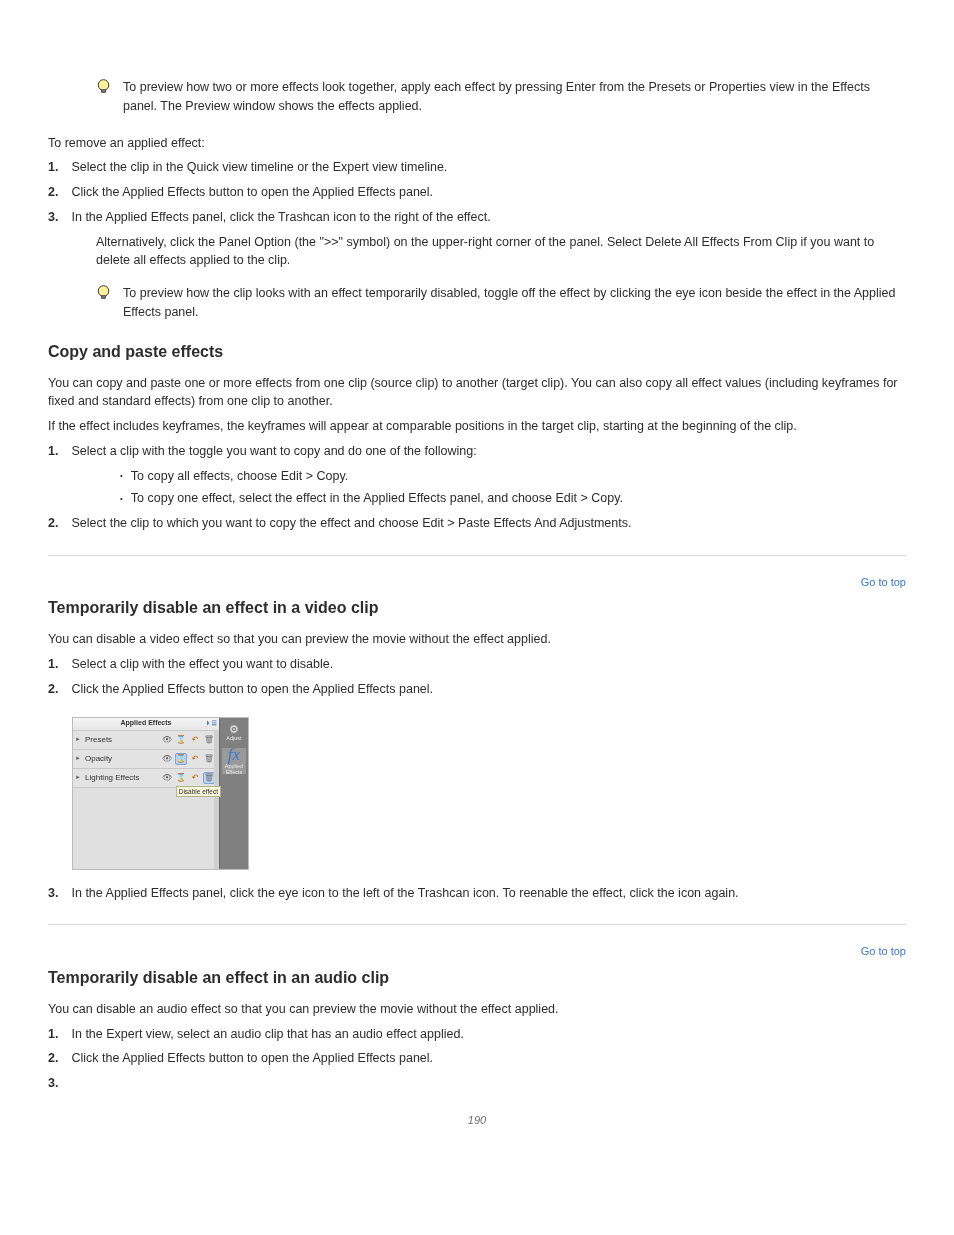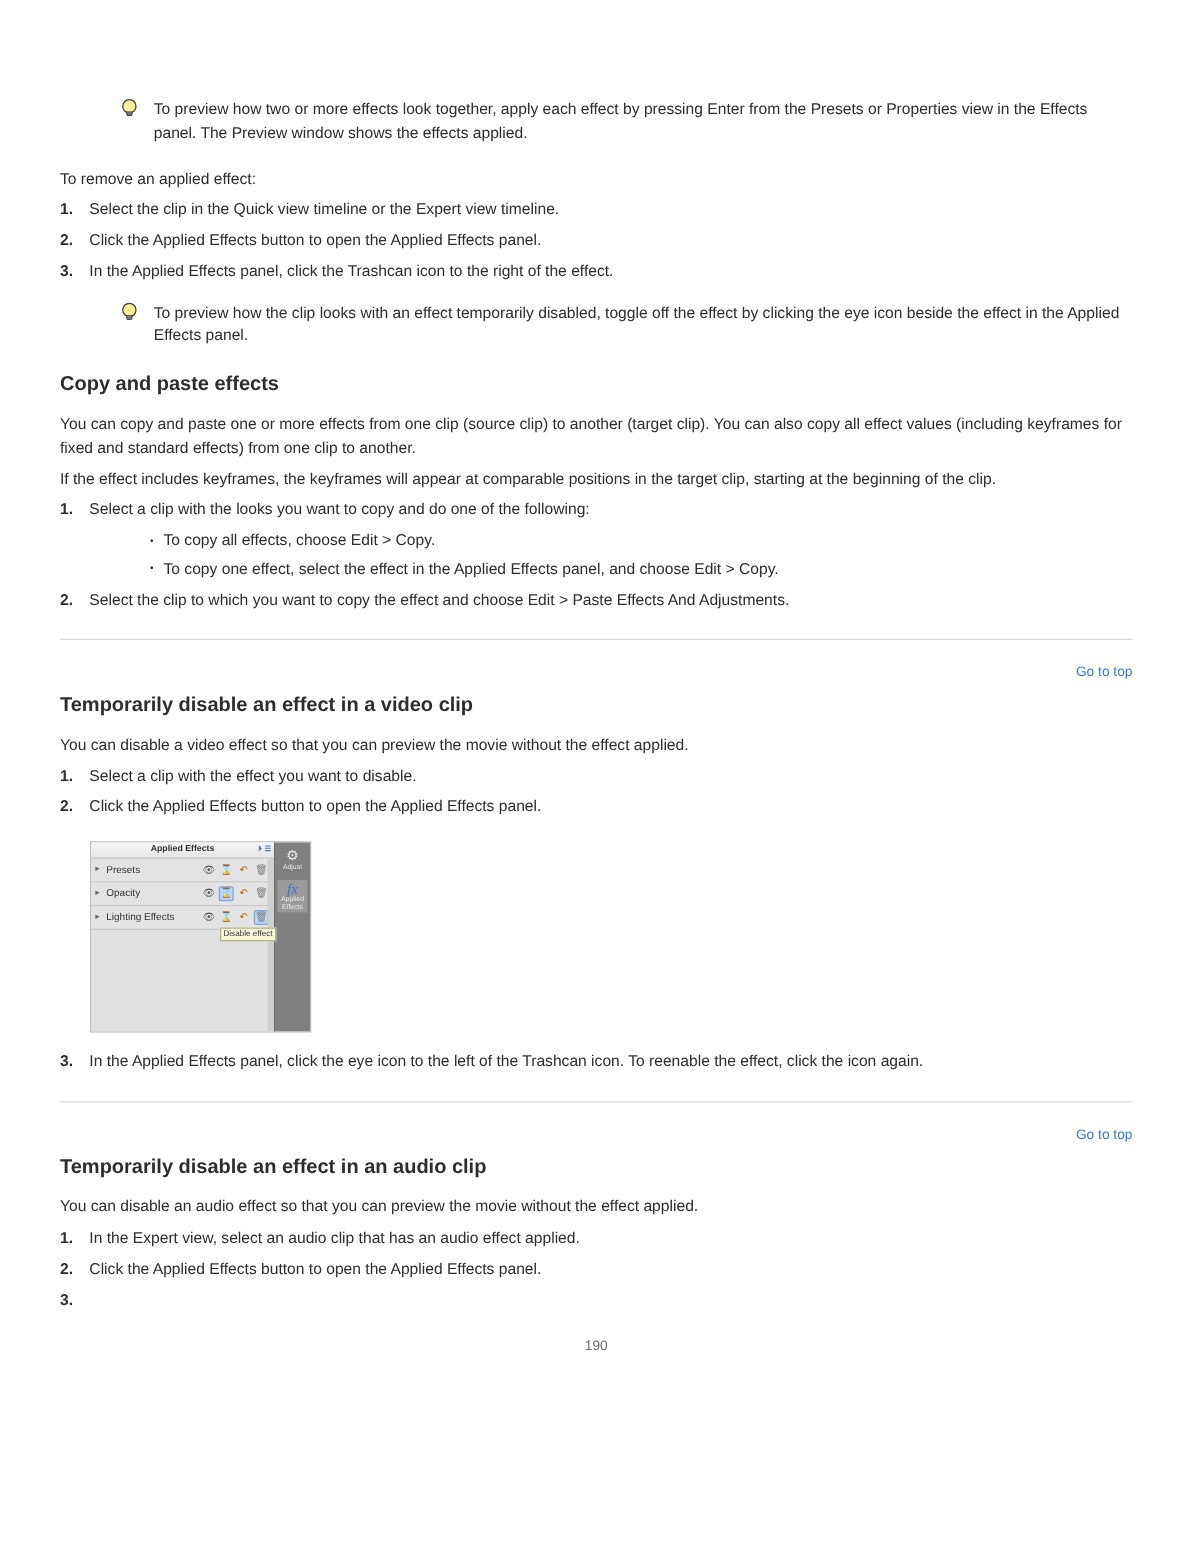--- a/index.html
+++ b/index.html
@@ -64,20 +64,21 @@
     margin: 6px 0 0 0;
   }
   .goto-top a { color:#3a77c8; text-decoration:none; }
   .page-number {
     position: absolute;
     left: 0; right: 0;
     bottom: 10px;
     text-align: center;
     font-size: 11px;
     color: #6b6b6b;
+    font-style: italic;
   }
 
   
   .panel-wrap {
     margin: 18px 0 4px 24px;
     width: 177px;
     height: 153px;
     display: flex;
     font-family: "Segoe UI", Tahoma, Arial, sans-serif;
     font-size: 8px;
@@ -155,21 +156,21 @@
     flex-direction:column;
     align-items:center;
     justify-content:center;
     color:#e8e8e8;
     font-size:6px;
   }
   .side-btn.active { background:#9a9a9a; }
   .side-btn .fx {
     font-family: Georgia, "Times New Roman", serif;
     font-style: italic;
-    font-size:12px;
+    font-size:17px;
     color:#3a77c8;
     line-height:1;
   }
   .side-btn .sliders {
     font-size:11px; color:#e8e8e8; line-height:1;
   }
   .side-btn .lbl { font-size:5.5px; margin-top:1px; color:#e8e8e8; text-align:center; line-height:1; }
 
   .tooltip-box {
     position:absolute;
@@ -220,20 +221,23 @@
       <span>Select the clip in the Quick view timeline or the Expert view timeline.</span>
     </p>
     <p class="step-line">
       <span class="step-num">2.</span>
       <span>Click the Applied Effects button to open the Applied Effects panel.</span>
     </p>
     <p class="step-line">
       <span class="step-num">3.</span>
       <span>In the Applied Effects panel, click the Trashcan icon to the right of the effect.</span>
     </p>
+    <p class="step-line substep">
+      <span>Alternatively, click the Panel Option (the "&gt;&gt;" symbol) on the upper-right corner of the panel. Select Delete All Effects From Clip if you want to delete all effects applied to the clip.</span>
+    </p>
   </div>
 
   <div class="tip-row">
     <span class="tip-icon">
       <svg width="15" height="20" viewBox="0 0 15 20">
         <ellipse cx="7.5" cy="7" rx="5.3" ry="5.3" fill="#fff09a" stroke="#3c3c3c" stroke-width="1"></ellipse>
         <path d="M5.2 11.6 L9.8 11.6 L9.3 14.5 L5.7 14.5 Z" fill="#c8c8c8" stroke="#3c3c3c" stroke-width="0.8"></path>
         <line x1="5.2" y1="12.6" x2="9.8" y2="12.6" stroke="#3c3c3c" stroke-width="0.6"></line>
         <line x1="5.4" y1="13.5" x2="9.6" y2="13.5" stroke="#3c3c3c" stroke-width="0.6"></line>
       </svg>
@@ -241,21 +245,21 @@
     <div class="tip-text"><span>To preview how the clip looks with an effect temporarily disabled, toggle off the effect by clicking the eye icon beside the effect in the Applied Effects panel.</span></div>
   </div>
 
   <h3 class="section-title"><span>Copy and paste effects</span></h3>
   <p><span>You can copy and paste one or more effects from one clip (source clip) to another (target clip). You can also copy all effect values (including keyframes for fixed and standard effects) from one clip to another.</span></p>
   <p><span>If the effect includes keyframes, the keyframes will appear at comparable positions in the target clip, starting at the beginning of the clip.</span></p>
 
   <div class="step-block">
     <p class="step-line">
       <span class="step-num">1.</span>
-      <span>Select a clip with the looks you want to copy and do one of the following:</span>
+      <span>Select a clip with the toggle you want to copy and do one of the following:</span>
     </p>
     <div class="sub-bullets">
       <span class="dash-bullet">To copy all effects, choose Edit &gt; Copy.</span>
       <span class="dash-bullet">To copy one effect, select the effect in the Applied Effects panel, and choose Edit &gt; Copy.</span>
     </div>
     <p class="step-line">
       <span class="step-num">2.</span>
       <span>Select the clip to which you want to copy the effect and choose Edit &gt; Paste Effects And Adjustments.</span>
     </p>
   </div>

